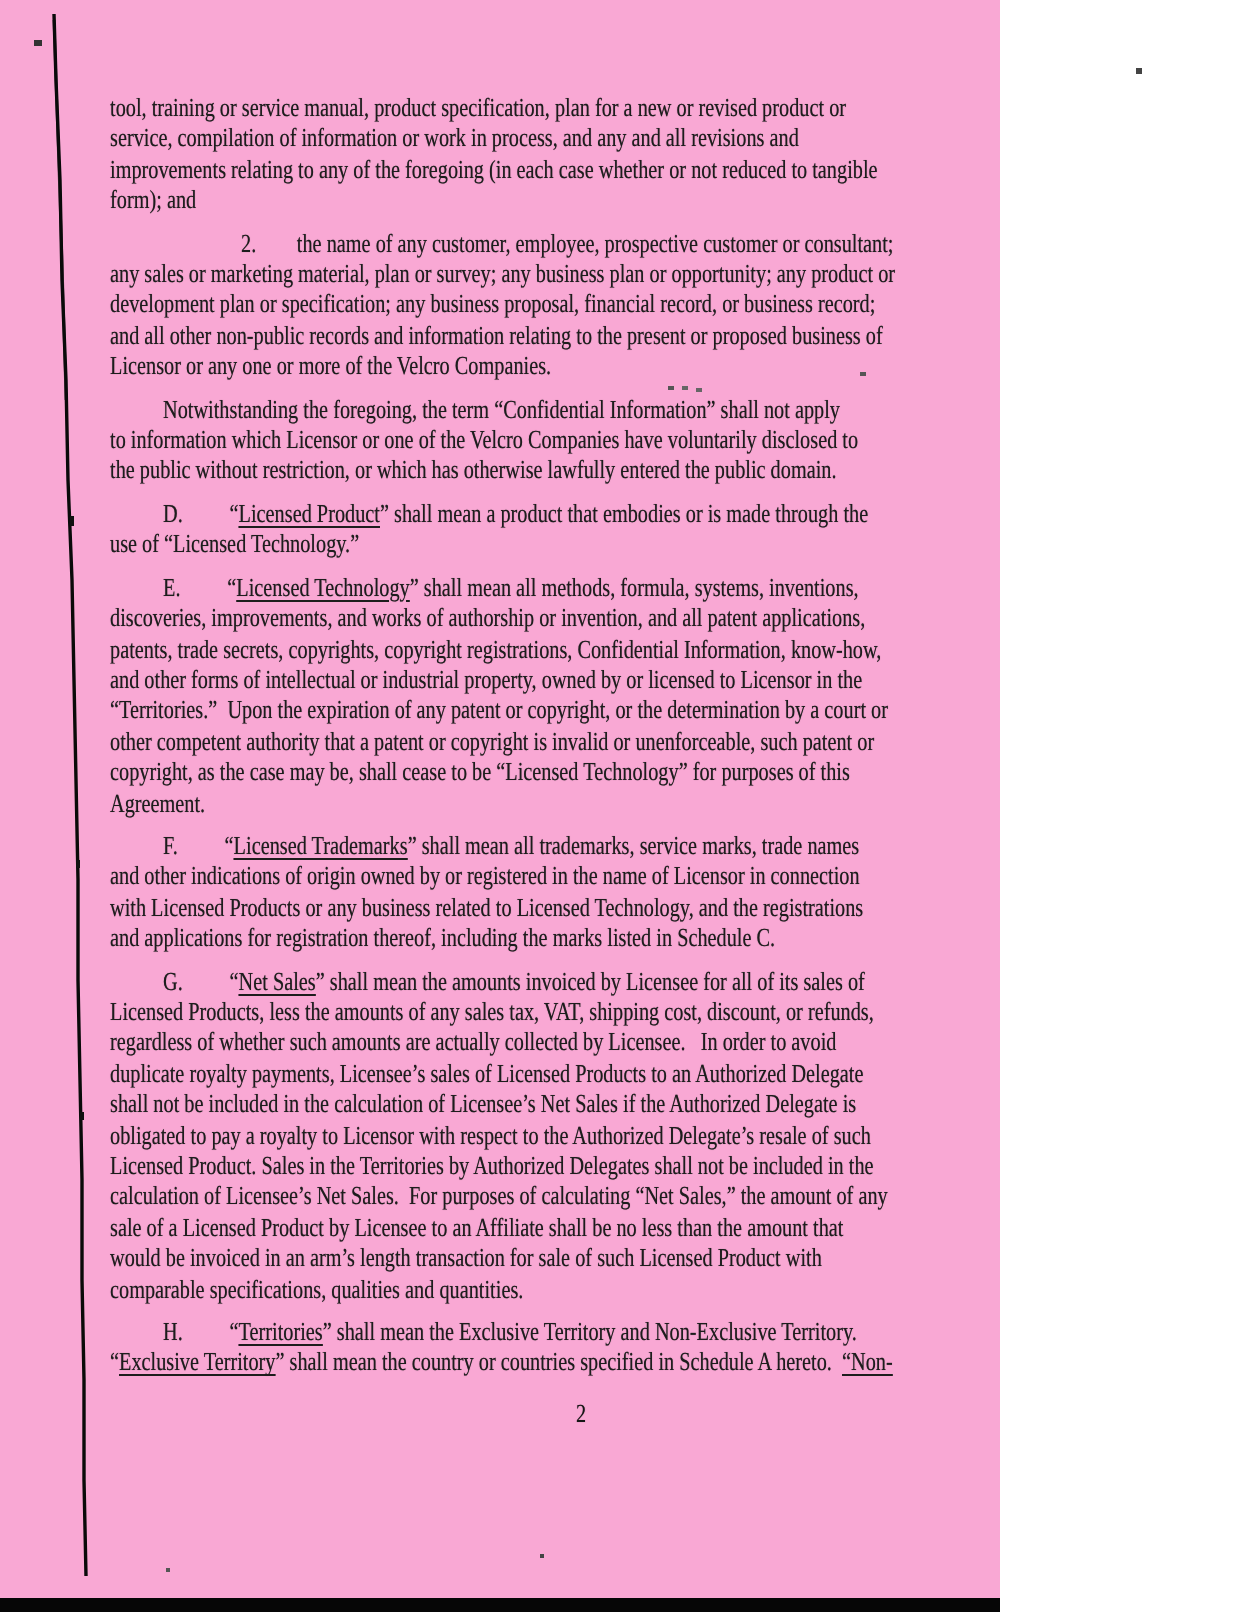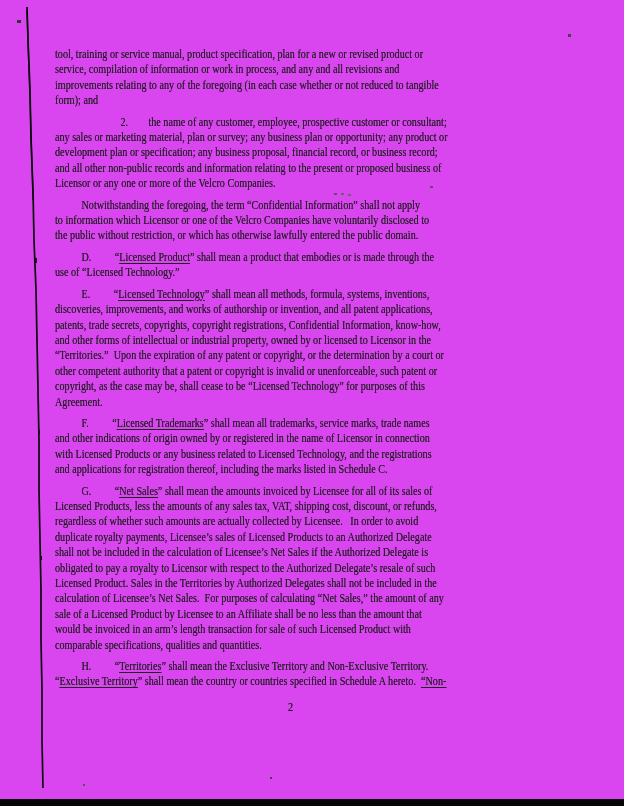--- a/index.html
+++ b/index.html
@@ -3,22 +3,22 @@
 <meta charset="utf-8">
 <style>
   html, body {
     margin: 0; padding: 0;
     width: 624px; height: 806px;
     overflow: hidden;
     background: #ffffff;
   }
   #page {
     position: relative;
-    width: 624px; height: 806px;
-    background: #d946ef;
+    width: 500px; height: 806px;
+    background: #f9a8d4;
     font-family: "Liberation Serif", "DejaVu Serif", serif;
   }
   #scan-left-line { position: absolute; left: 0; top: 0; }
   #bottom-bar {
     position: absolute; left: 0; right: 0; bottom: 0;
     height: 7px; background: #060606;
   }
   .speck { position: absolute; background: #333; }
   #doc-text {
     position: absolute; left: 55px; top: 46px;

